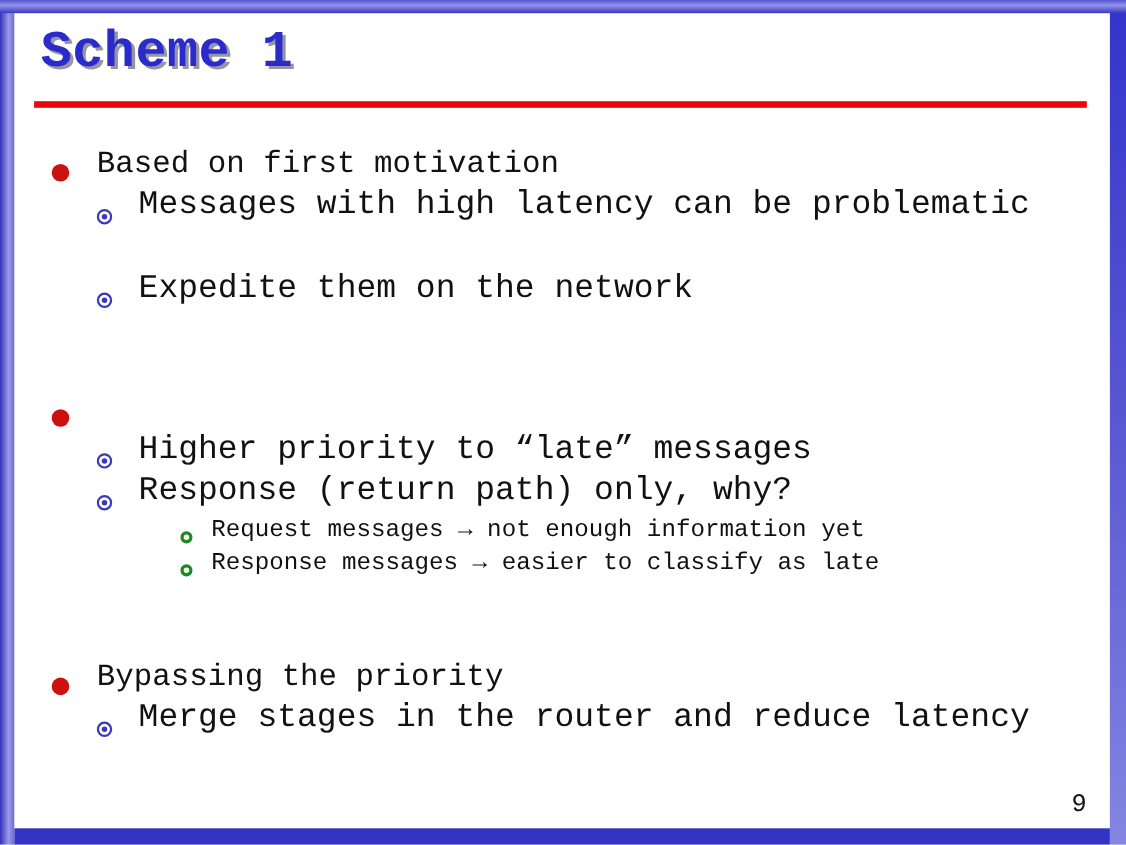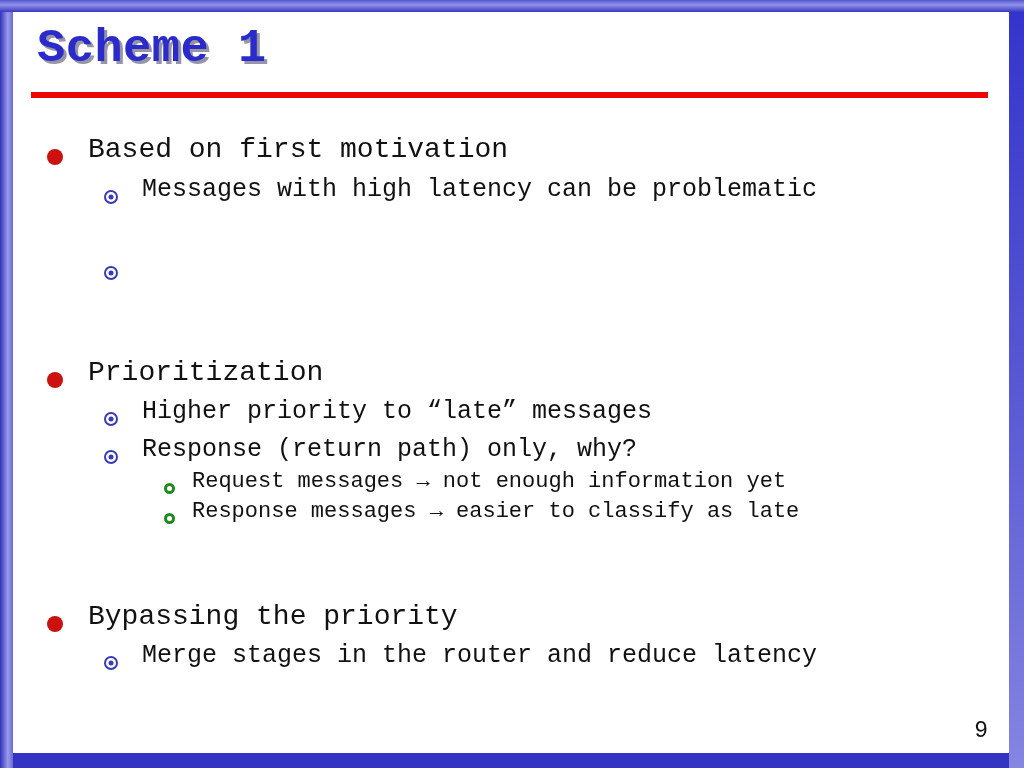--- a/index.html
+++ b/index.html
@@ -48,21 +48,21 @@
   }
 
   
   .row {
     position: absolute;
     display: flex;
     align-items: flex-end;
     white-space: nowrap;
   }
   .row.lvl1 { left: 47px;  height: 34px; font-size: 28px; }
-  .row.lvl2 { left: 104px; height: 32px; font-size: 25px; }
+  .row.lvl2 { left: 88px; height: 32px; font-size: 30px; }
   .row.lvl3 { left: 164px; height: 28px; font-size: 22px; }
 
   .b1 {
     width: 16px; height: 16px; border-radius: 50%;
     background: #cc1111;
     margin-right: 25px;
     flex: 0 0 auto;
   }
   .b2 {
     width: 14px; height: 14px; border-radius: 50%;
@@ -109,25 +109,25 @@
   <div class="row lvl1" style="top:131px">
     <span class="b1"></span>
     <span>Based on first motivation</span>
   </div>
   <div class="row lvl2" style="top:172px">
     <span class="b2"></span>
     <span>Messages with high latency can be problematic</span>
   </div>
   <div class="row lvl2" style="top:248px">
     <span class="b2"></span>
+    <span>Expedite them on the network</span>
   </div>
 
   <div class="row lvl1" style="top:354px">
     <span class="b1"></span>
-    <span>Prioritization</span>
   </div>
   <div class="row lvl2" style="top:432px">
     <span class="b2"></span>
     <span>Response (return path) only, why?</span>
   </div>
   <div class="row lvl2" style="top:394px">
     <span class="b2"></span>
     <span>Higher priority to “late” messages</span>
   </div>
   <div class="row lvl3" style="top:466px">

